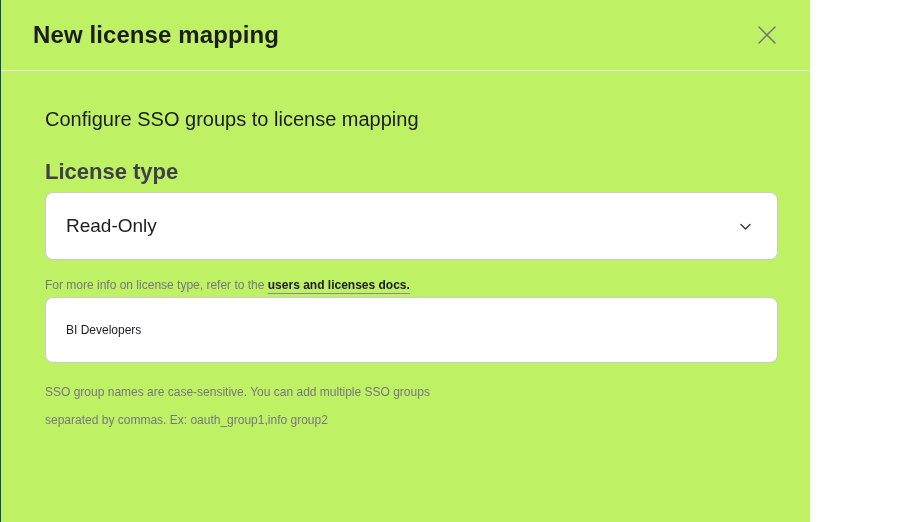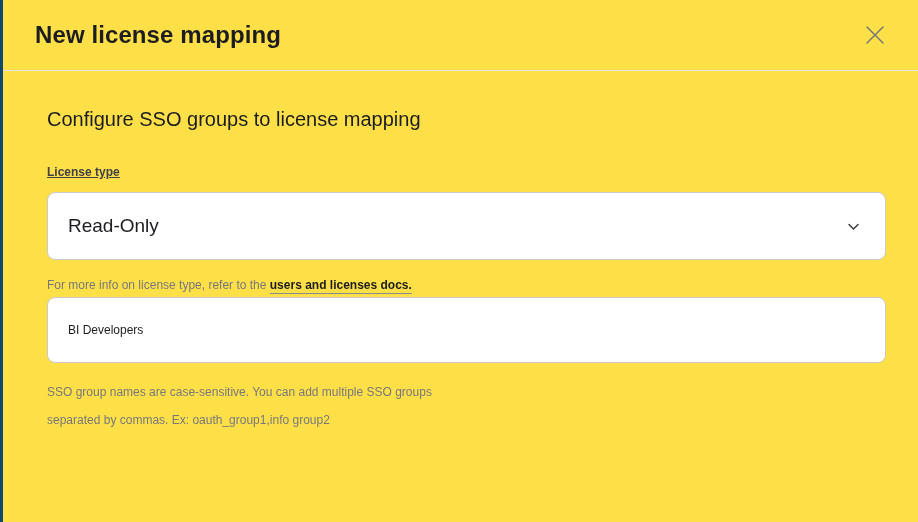--- a/index.html
+++ b/index.html
@@ -5,24 +5,24 @@
   * { margin: 0; padding: 0; box-sizing: border-box; }
   html, body { background: #ffffff; }
   body {
     font-family: "Liberation Sans", sans-serif;
     color: #1c1c21;
     width: 918px;
     height: 522px;
     overflow: hidden;
   }
   .modal {
-    width: 918px;
+    width: 810px;
     height: 522px;
-    background: #fde047;
-    border-left: 3px solid #0c4a6e;
+    background: #bef264;
+    border-left: 1px solid #0c4a6e;
   }
   .modal-header {
     height: 71px;
     display: flex;
     align-items: center;
     justify-content: space-between;
     padding: 0 28px 0 32px;
     border-bottom: 1px solid #e5e5e7;
   }
   .modal-title {
@@ -46,27 +46,26 @@
     padding: 36px 32px 0 44px;
   }
   .form-heading {
     font-size: 20px;
     font-weight: 400;
     color: #1c1c21;
     line-height: 24px;
   }
   .field-label {
     display: block;
-    font-size: 12px;
+    font-size: 22px;
     font-weight: 700;
     color: #404049;
     line-height: 22px;
     margin-top: 30px;
     margin-bottom: 9px;
-    text-decoration: underline;
   }
   .field-label.second { margin-top: 27px; margin-bottom: 10px; }
   .select-control {
     height: 68px;
     width: 100%;
     border: 1px solid #c9c9ce;
     border-radius: 8px;
     background: #ffffff;
     display: flex;
     align-items: center;

